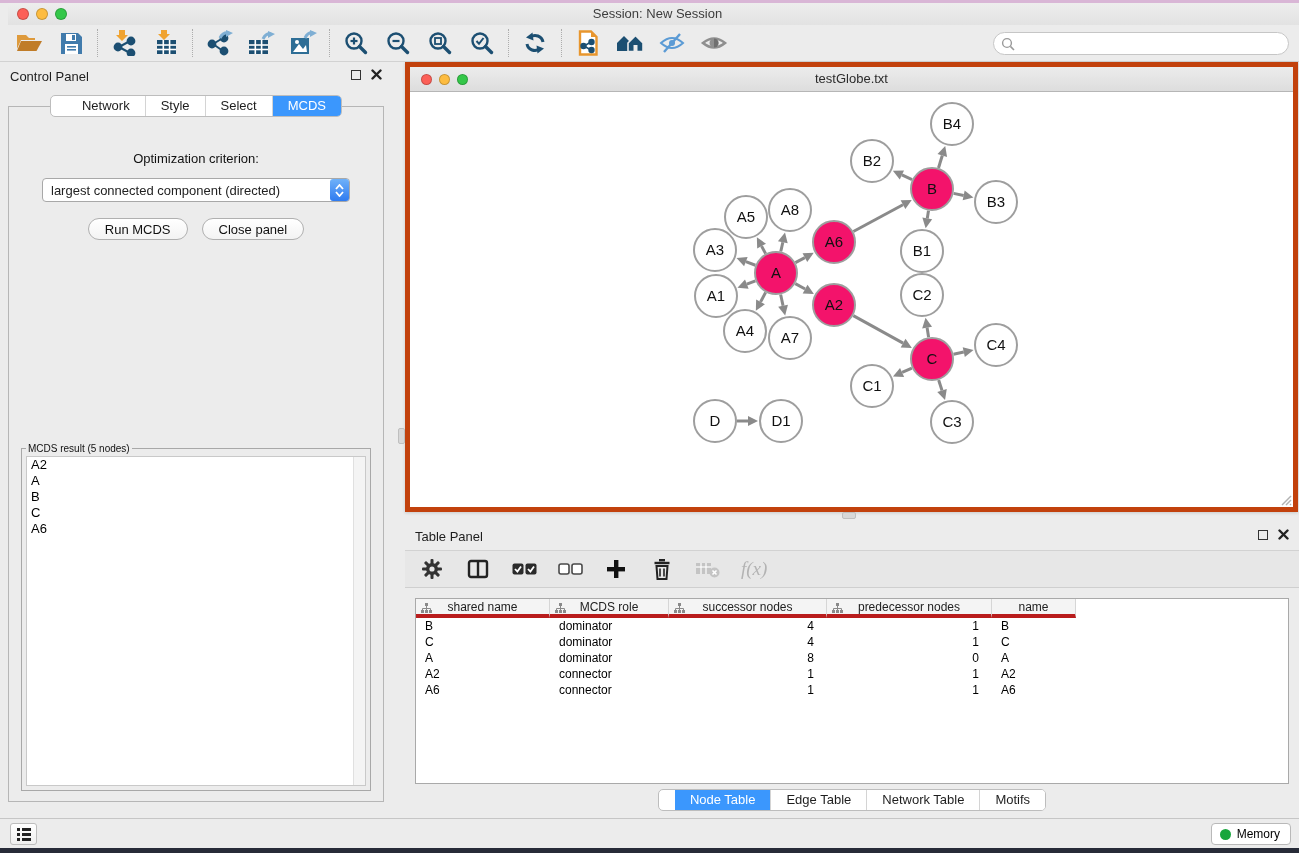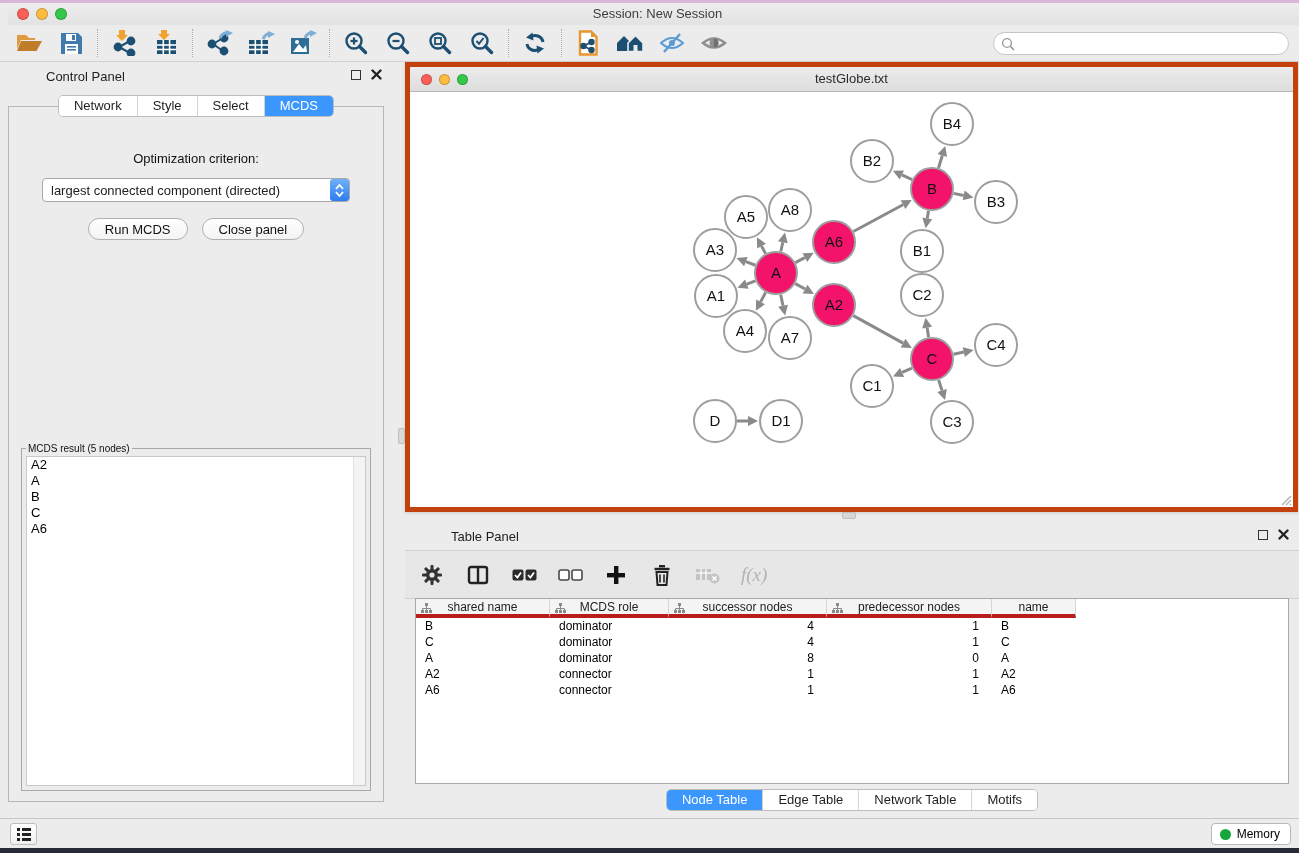--- a/index.html
+++ b/index.html
@@ -28,25 +28,25 @@
   .tb { width:42px; height:30px; background:none; border:none; display:flex; align-items:center; justify-content:center; cursor:pointer; }
   .tbsep { width:1px; height:28px; border-left:1px dotted #adadad; margin:0 5px; }
   .search {
     position:absolute; right:10px; top:7px; width:296px; height:23px; background:#fff;
     border:1px solid #c6c6c6; border-radius:12px; display:flex; align-items:center; padding-left:7px;
   }
   .search input { border:none; outline:none; flex:1; height:18px; font-size:12px; background:transparent; margin-left:4px; }
   
   .control-panel { position:absolute; left:0; top:62px; width:392px; height:756px; background:#ececec; }
   .panel-head { position:relative; height:26px; }
-  .panel-head .ph-title { position:absolute; left:10px; top:7px; font-size:13px; color:#1e1e1e;margin-left:36px; }
+  .panel-head .ph-title { position:absolute; left:10px; top:7px; font-size:13px; color:#1e1e1e; }
   .ph-icons { position:absolute; right:10px; top:7px; display:flex; gap:10px; align-items:center; }
   .float-box { width:10px; height:10px; border:1.5px solid #333; display:inline-block; }
   .seg-bar { position:absolute; left:0; right:0; top:33px; display:flex; justify-content:center; z-index:2; }
-  .segments { display:inline-flex; border:1px solid #bdbdbd; border-radius:5px; overflow:hidden; background:#fff; height:22px; }
+  .segments { display:inline-flex; border:1px solid #bdbdbd; border-radius:5px; overflow:hidden; background:#fff; height:22px;padding-left:16px; }
   .seg { font-size:13px; line-height:20px; padding:0 15px; border-left:1px solid #d4d4d4; cursor:pointer; color:#1e1e1e; background:#fff; }
   .seg:first-child { border-left:none; }
   .seg.active { background:#3b97fd; color:#fff; }
   .cp-content { position:absolute; left:8px; right:8px; top:44px; bottom:16px; border:1px solid #b6b6b6; background:#ececec; }
   .opt-label { text-align:center; margin-top:44px; font-size:13px; color:#111; }
   .select-wrap { display:flex; justify-content:center; margin-top:12px; }
   .mac-select {
     width:308px; height:24px; background:#fff; border:1px solid #a8a8a8; border-radius:4px;
     display:flex; align-items:center; position:relative; cursor:pointer;
   }
@@ -79,21 +79,21 @@
   .net-titlebar .light { width:11px; height:11px; }
   .net-title { text-align:center; font-size:13px; line-height:24px; color:#2b2b2b; }
   .net-canvas { position:absolute; left:0; top:25px; right:0; bottom:0; background:#fff; overflow:hidden; }
   .grip { position:absolute; right:1px; bottom:1px; }
   
   .vsplit-handle { position:absolute; left:398px; top:428px; width:7px; height:16px; background:#d8d8d8; border:1px solid #bfbfbf; border-radius:2px; z-index:5; }
   .hsplit-handle { position:absolute; left:842px; top:512px; width:14px; height:7px; background:#d8d8d8; border:1px solid #bfbfbf; border-radius:2px; z-index:5; }
   
   .table-panel { position:absolute; left:405px; top:522px; width:894px; height:296px; background:#ececec; }
   .tp-toolbar {
-    position:absolute; left:0; right:0; top:28px; height:49px; background:#e7e7e7;
+    position:absolute; left:0; right:0; top:28px; height:38px; background:#e7e7e7;
     border-top:1px solid #d2d2d2; border-bottom:1px solid #cfcfcf;
     display:flex; align-items:center; padding-left:14px; gap:20px;
   }
   .tpb { background:none; border:none; display:flex; align-items:center; justify-content:center; width:26px; height:28px; cursor:pointer; }
   .fx { font-family:"Liberation Serif", serif; font-style:italic; font-size:19px; color:#b3b3b3; }
   .node-table { position:absolute; left:10px; right:10px; top:76px; bottom:34px; background:#fff; border:1px solid #a9a9a9; overflow:hidden; }
   .t-head, .t-row { display:grid; grid-template-columns:134px 119px 158px 165px 84px 1fr; }
   .t-head { height:19px; }
   .th {
     position:relative; background:#f4f4f4; border-right:1px solid #d6d6d6; border-bottom:4px solid #b91c1c;

